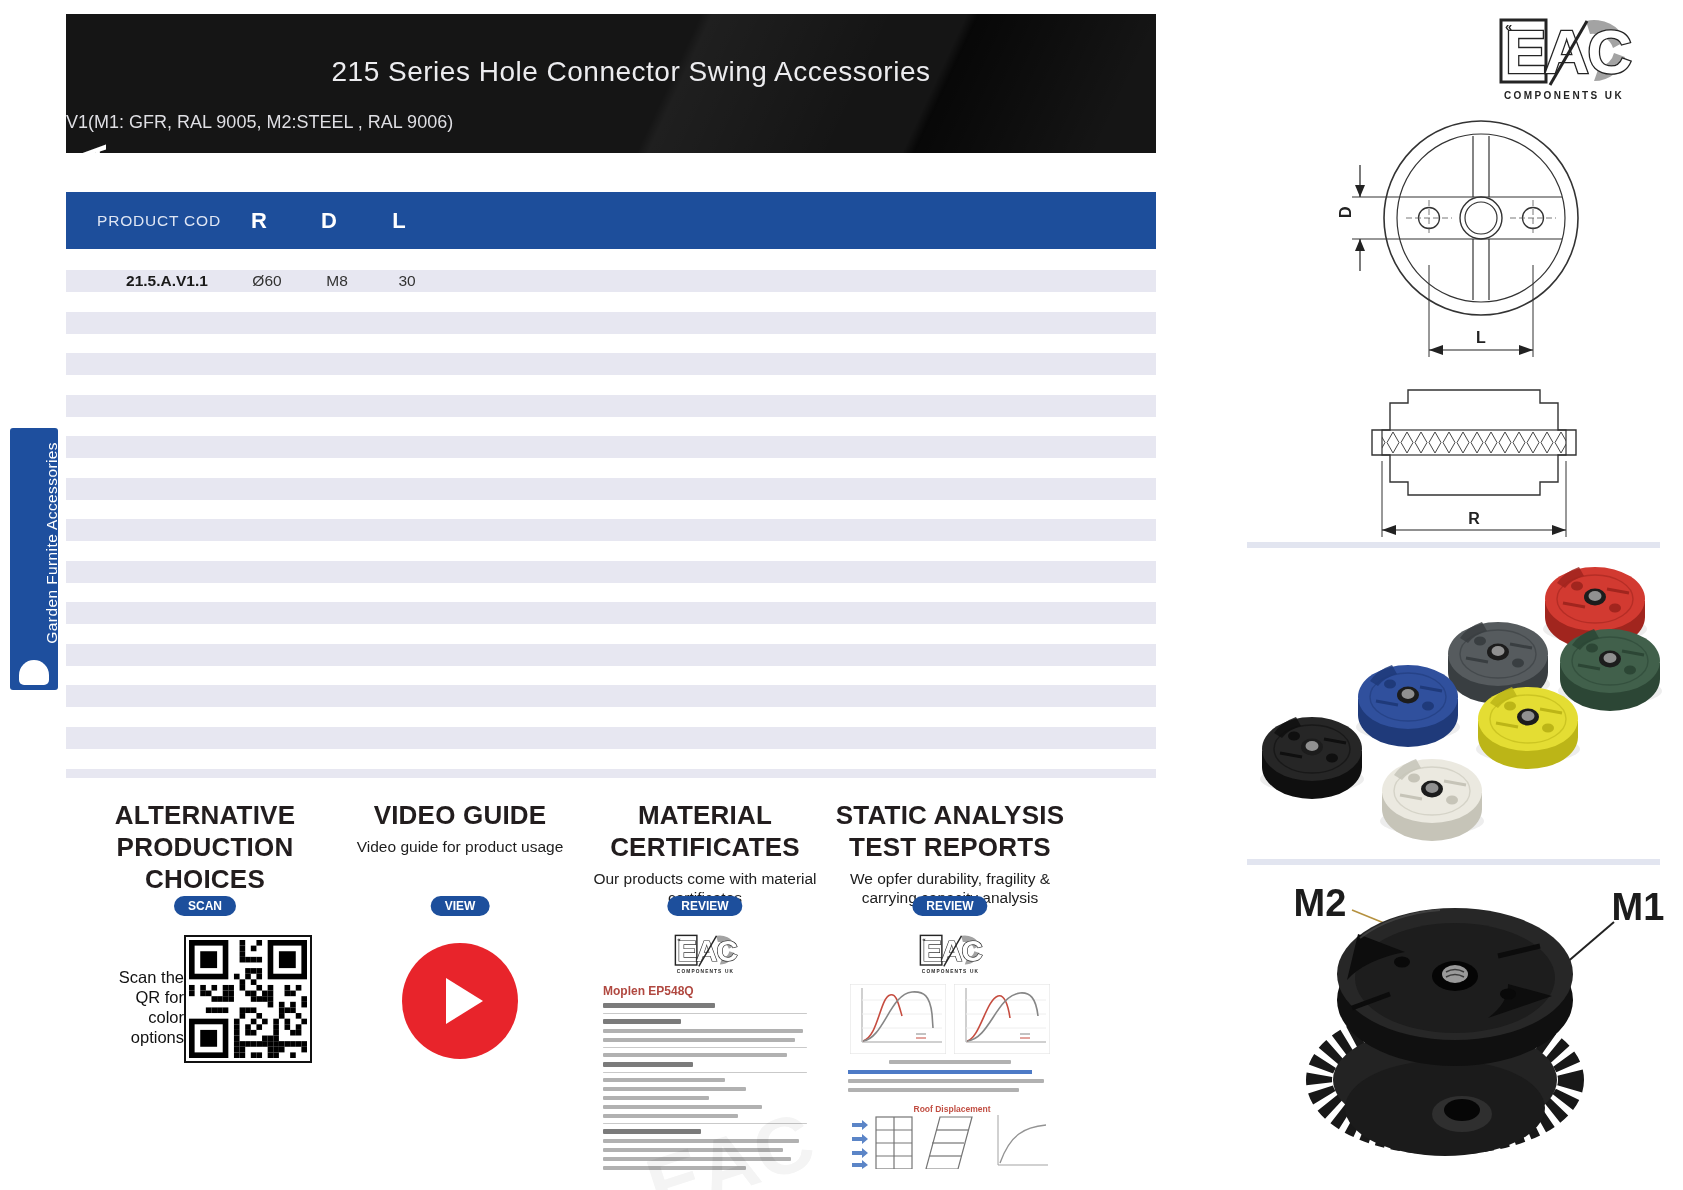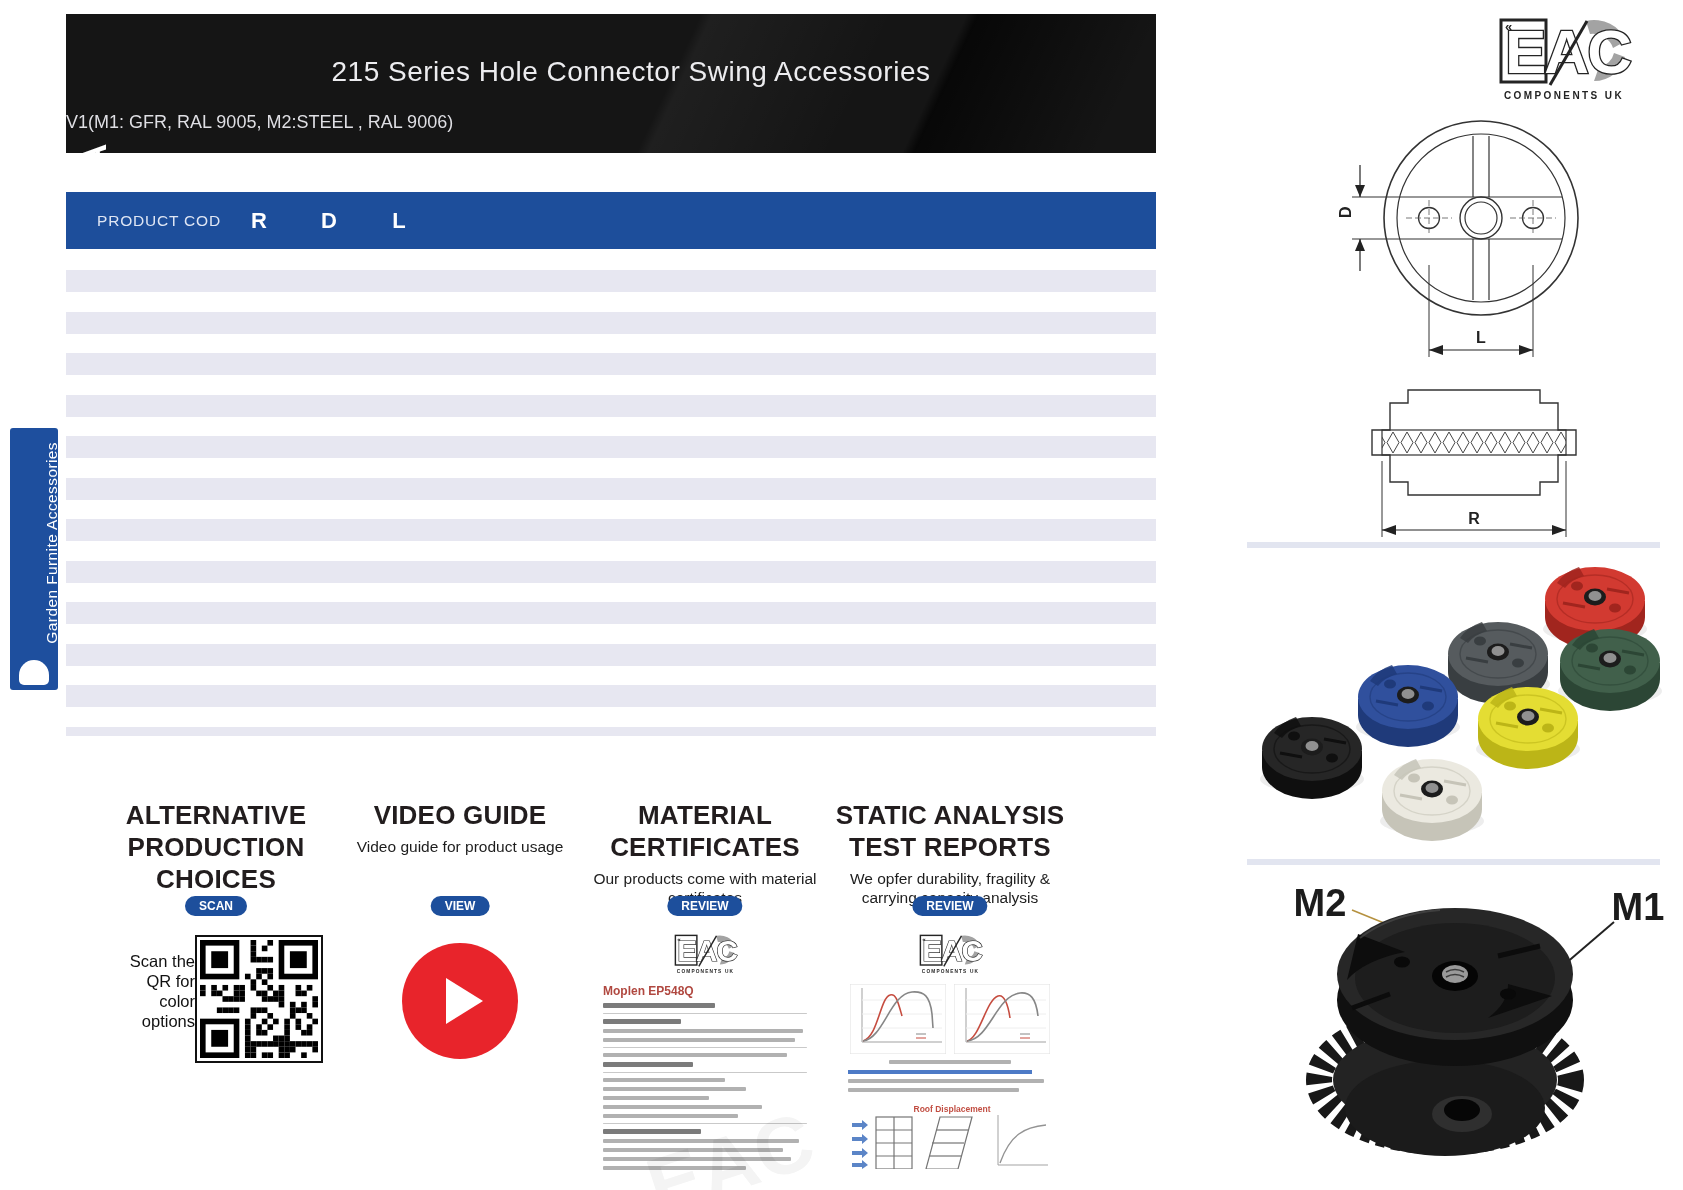--- a/index.html
+++ b/index.html
@@ -46,21 +46,21 @@
   .disc{position:absolute;}
   .assembly{position:absolute;left:1240px;top:868px;width:443px;height:322px;}
 
   
   .bottom{position:absolute;left:66px;top:795px;width:1090px;height:395px;}
   .col{position:absolute;top:0;width:240px;text-align:center;}
   .col h3{margin:4px 0 6px;font-size:26px;line-height:32px;color:#221d1e;letter-spacing:.2px;}
   .col .sub{font-size:15.5px;line-height:19px;color:#1d1d1d;}
   .pill{position:absolute;top:101px;left:50%;transform:translateX(-50%);background:#1d4f9c;color:#fff;
         border:none;border-radius:11px;padding:3px 14px;font-family:inherit;font-size:12px;font-weight:bold;cursor:pointer;}
-  .qr-wrap{position:absolute;top:140px;left:50%;transform:translateX(-50%);display:flex;align-items:flex-start;}
+  .qr-wrap{position:absolute;top:140px;left:50%;transform:translateX(-50%);display:flex;align-items:center;}
   .qr-note{width:86px;text-align:right;font-size:16.5px;line-height:20px;color:#111;margin-top:16px;}
   .qr-box{border:2px solid #111;background:#fff;padding:3px;line-height:0;}
   .play{position:absolute;top:148px;left:50%;transform:translateX(-50%);width:116px;height:116px;border-radius:50%;
         background:#e8242b;display:flex;align-items:center;justify-content:center;cursor:pointer;}
   .play-tri{width:0;height:0;border-top:23px solid transparent;border-bottom:23px solid transparent;
             border-left:37px solid #fff;margin-left:9px;}
   .doc{position:absolute;top:138px;left:50%;transform:translateX(-50%);width:204px;}
   .doc .mini-logo{margin:0 auto 8px;display:block;}
   .sheet{position:relative;text-align:left;filter:blur(.5px);opacity:.9;}
   .doc-title{font-size:12px;font-weight:bold;color:#a8352c;margin-bottom:5px;}
@@ -107,20 +107,26 @@
   </div>
 
   <div class="thead">
     <span class="h1">PRODUCT COD</span>
     <span class="h2">R</span>
     <span class="h2">D</span>
     <span class="h2">L</span>
   </div>
 
   <div class="table-body">
+    <div class="trow data">
+      <span class="c1">21.5.A.V1.1</span>
+      <span>Ø60</span>
+      <span>M8</span>
+      <span>30</span>
+    </div>
   <div class="trow"></div>
       <div class="trow"></div>
       <div class="trow"></div>
       <div class="trow"></div>
       <div class="trow"></div>
       <div class="trow"></div>
       <div class="trow"></div>
       <div class="trow"></div>
       <div class="trow"></div>
       <div class="trow"></div>
@@ -299,21 +305,21 @@
     <path d="M120 70 a118 66 0 0 1 80 -28" stroke="#4a4a4a" stroke-width="2" fill="none" opacity=".7"></path>
     <ellipse cx="162" cy="94" rx="8" ry="5.5" fill="#090909"></ellipse>
     <ellipse cx="268" cy="126" rx="8" ry="5.5" fill="#090909"></ellipse>
     <ellipse cx="215" cy="108" rx="23" ry="15" fill="#050505"></ellipse>
     <ellipse cx="215" cy="106" rx="13" ry="9" fill="#9a9a9a"></ellipse>
     <path d="M206 104 q9 -5 18 0 M206 109 q9 -5 18 0" stroke="#3c3c3c" stroke-width="1.5" fill="none"></path>
   </svg>
 
   <div class="bottom">
 
-    <div class="col" style="left:30px">
+    <div class="col" style="left:19px">
       <h3>ALTERNATIVE PRODUCTION CHOICES</h3>
       <button class="pill">SCAN</button>
       <div class="qr-wrap">
         <div class="qr-note">Scan the QR for color options</div>
         <div class="qr-box">
           <svg id="qr-svg" width="118" height="118" viewBox="0 0 105 105">
               <g fill="#000">
                 <rect x="45" y="0" width="5" height="5"></rect>
                 <rect x="60" y="0" width="5" height="5"></rect>
                 <rect x="45" y="5" width="5" height="5"></rect>

